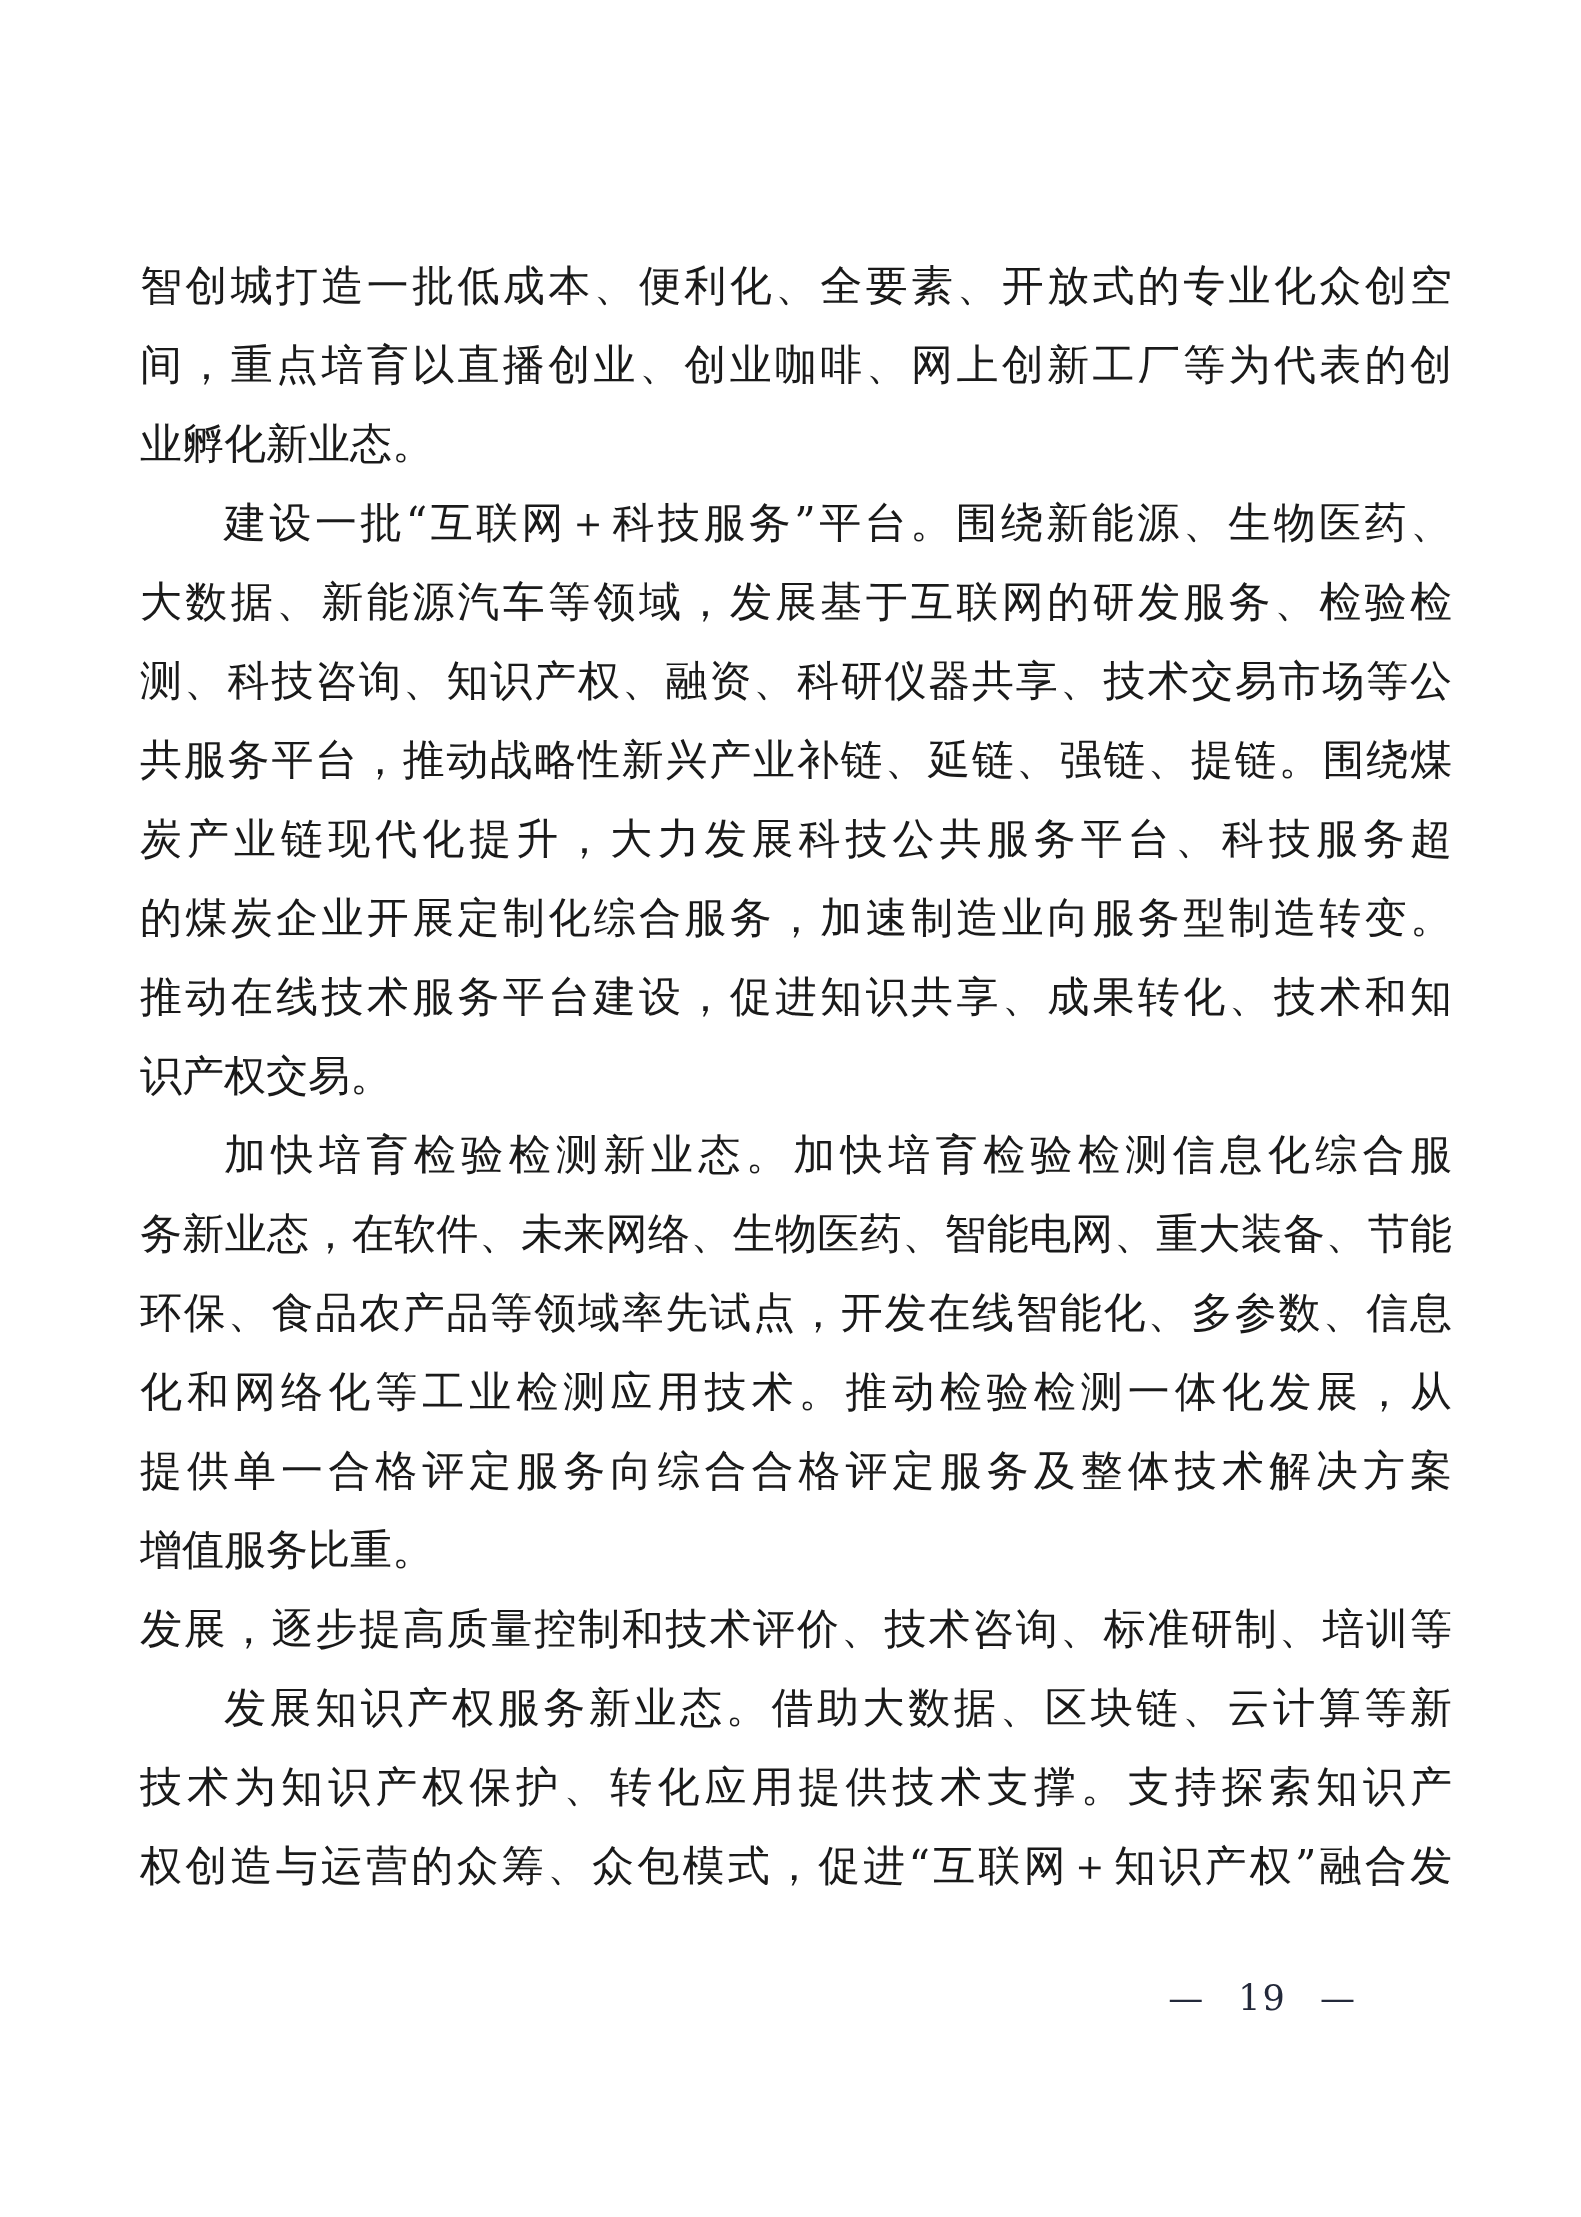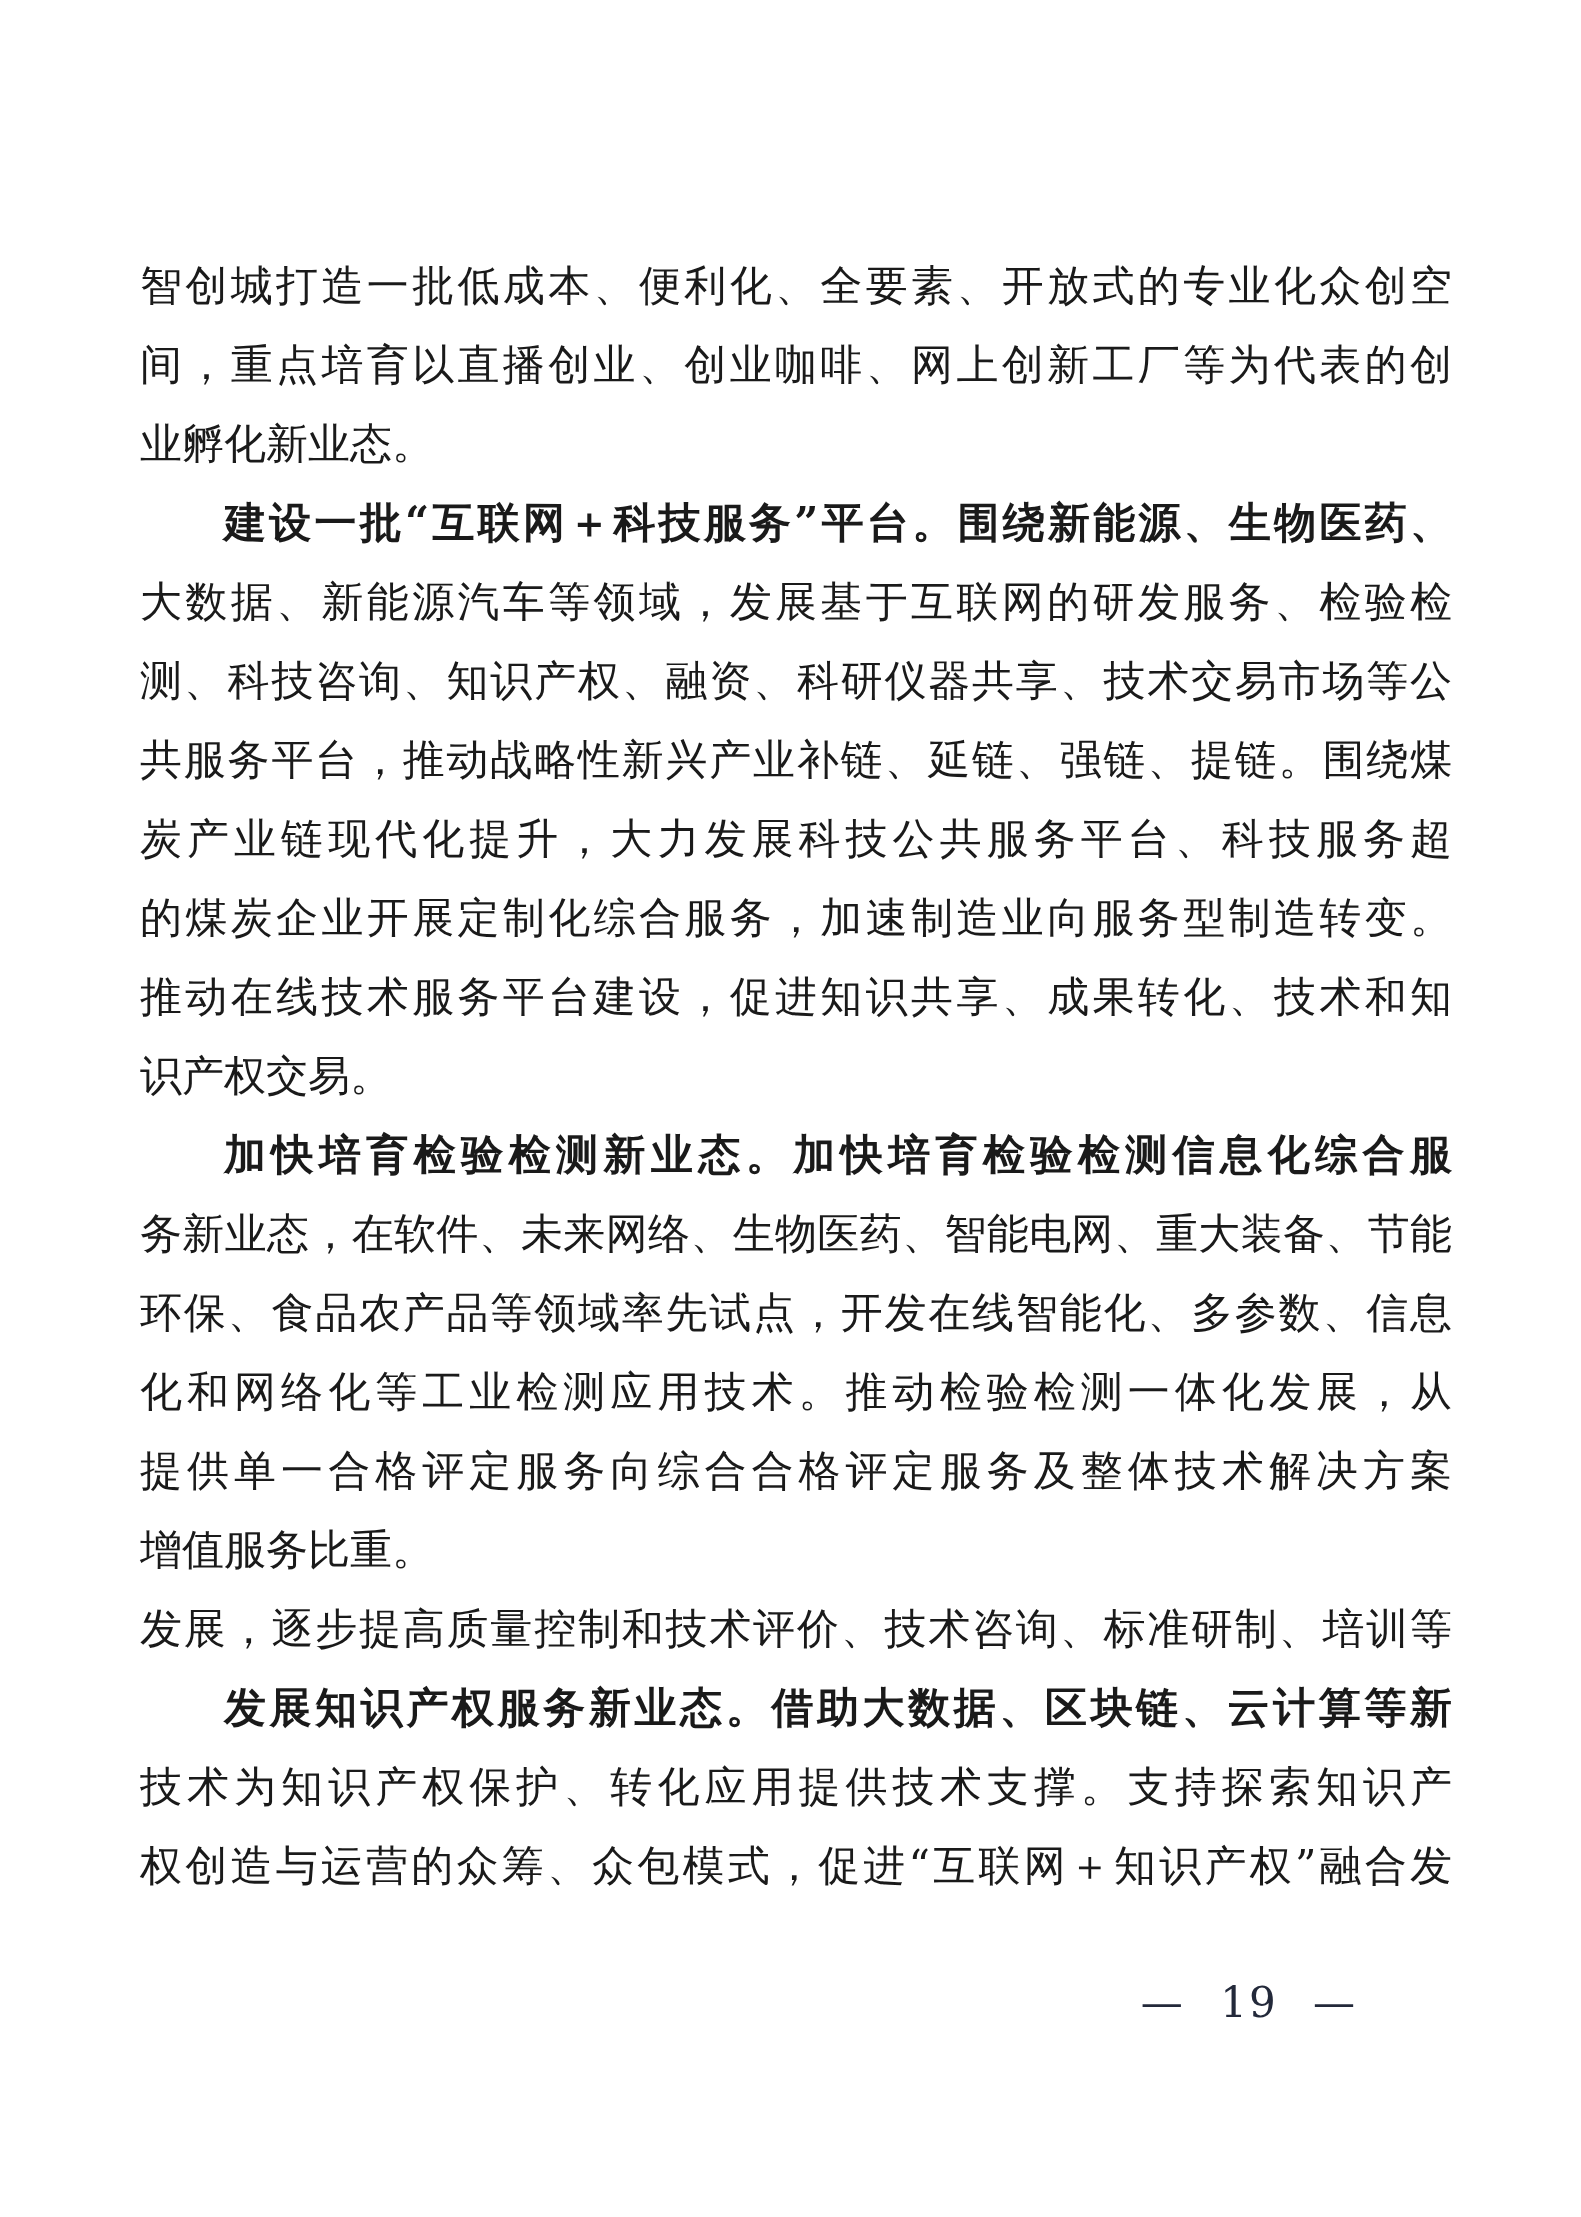--- a/index.html
+++ b/index.html
@@ -38,27 +38,26 @@
     text-align: justify;
     text-align-last: justify;
     white-space: nowrap;
   }
   .line.short {
     text-align: center;
     text-align-last: left;
   }
   .line.indent {
     text-indent: 2em;
-    font-weight: bold;
   }
   .page-number {
     position: absolute;
     top: 1978px;
     right: 224px;
-    font-size: 42px;
+    font-size: 35px;
     color: #23293a;
     letter-spacing: 2px;
     word-spacing: 20px;
     white-space: nowrap;
   }
 </style>
 </head>
 <body>
 
 <div class="page">

